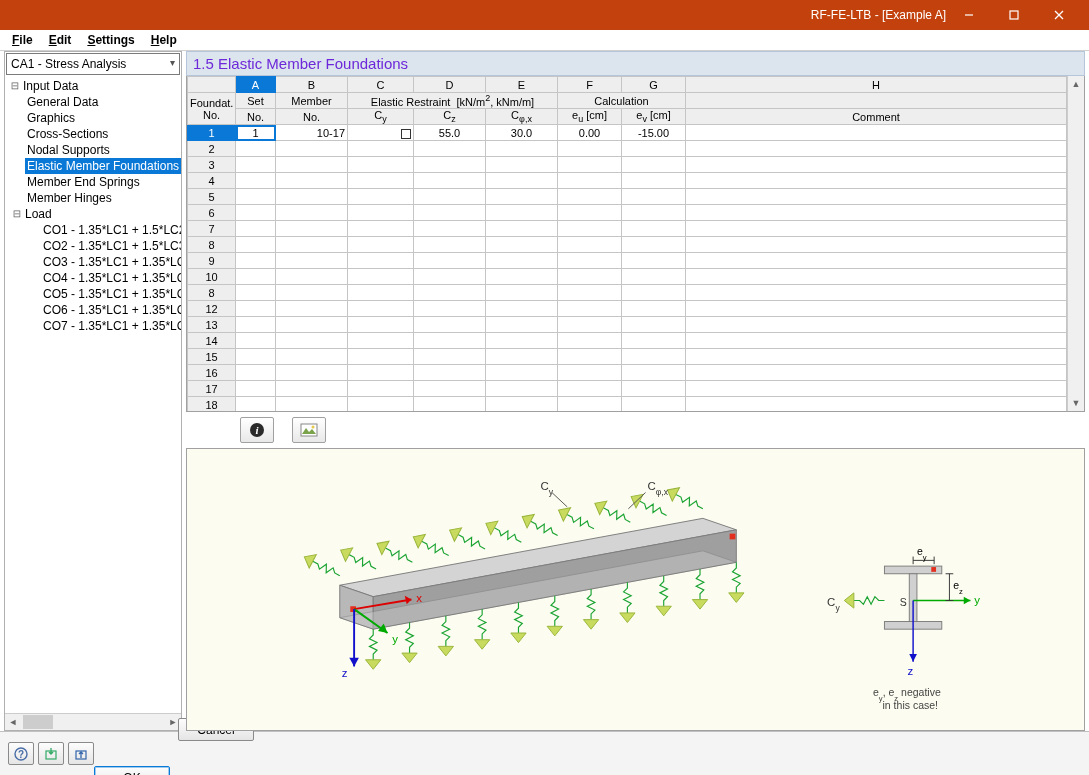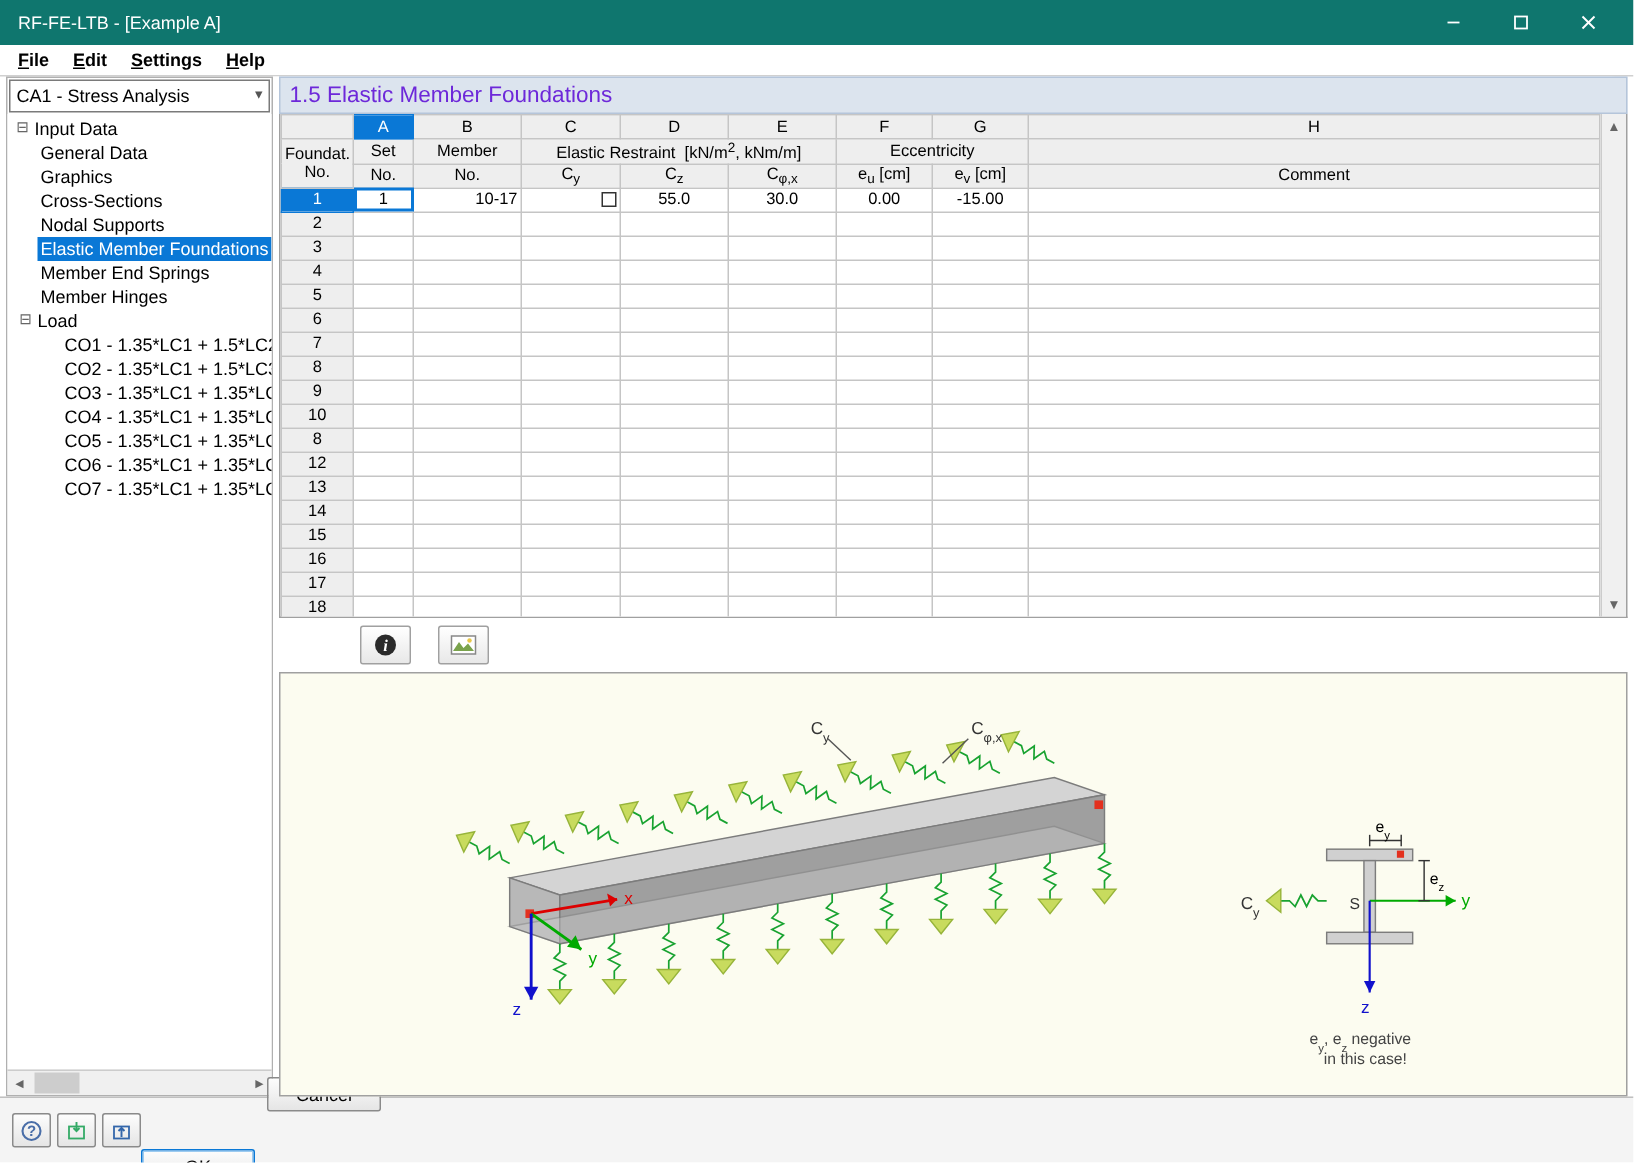--- a/index.html
+++ b/index.html
@@ -1,19 +1,19 @@
 <!DOCTYPE html>
 <html><head>
 <meta charset="utf-8">
 <style>
 * { box-sizing: border-box; margin: 0; padding: 0; }
 body { font-family: "Segoe UI", Tahoma, sans-serif; font-size: 12px; background: #fff; color: #000; width: 1089px; height: 775px; overflow: hidden; display: flex; flex-direction: column; }
 
 
-.titlebar { height: 30px; background: #0f766e; color: #fff; display: flex; align-items: center; padding: 0 8px; font-size: 12px; }
+.titlebar { height: 30px; background: #c2410c; color: #fff; display: flex; align-items: center; padding: 0 8px; font-size: 12px; text-align: right; }
 .titlebar .title-text { flex: 1; padding-left: 4px; }
 .titlebar-btns { display: flex; height: 100%; }
 .tbtn { width: 45px; height: 100%; display: flex; align-items: center; justify-content: center; color: #fff; font-size: 14px; }
 
 
 .menubar { height: 21px; background: #fff; border-bottom: 1px solid #d0d0d0; display: flex; align-items: center; padding: 0 4px; font-weight: bold; }
 .menuitem { padding: 2px 8px; cursor: default; }
 .menuitem u { text-decoration: underline; }
 
 
@@ -206,21 +206,21 @@
               <th class="letterhdr">E</th>
               <th class="letterhdr">F</th>
               <th class="letterhdr">G</th>
               <th class="letterhdr">H</th>
             </tr>
             <tr>
               <th rowspan="2" style="line-height:12px">Foundat.<br>No.</th>
               <th>Set</th>
               <th>Member</th>
               <th colspan="3">Elastic Restraint &nbsp;[kN/m<sup>2</sup>, kNm/m]</th>
-              <th colspan="2">Eccentricity</th>
+              <th colspan="2">Calculation</th>
               <th></th>
             </tr>
             <tr>
               <th>No.</th>
               <th>No.</th>
               <th>C<sub>y</sub></th>
               <th>C<sub>z</sub></th>
               <th>C<sub>φ,x</sub></th>
               <th>e<sub>u</sub> [cm]</th>
               <th>e<sub>v</sub> [cm]</th>

